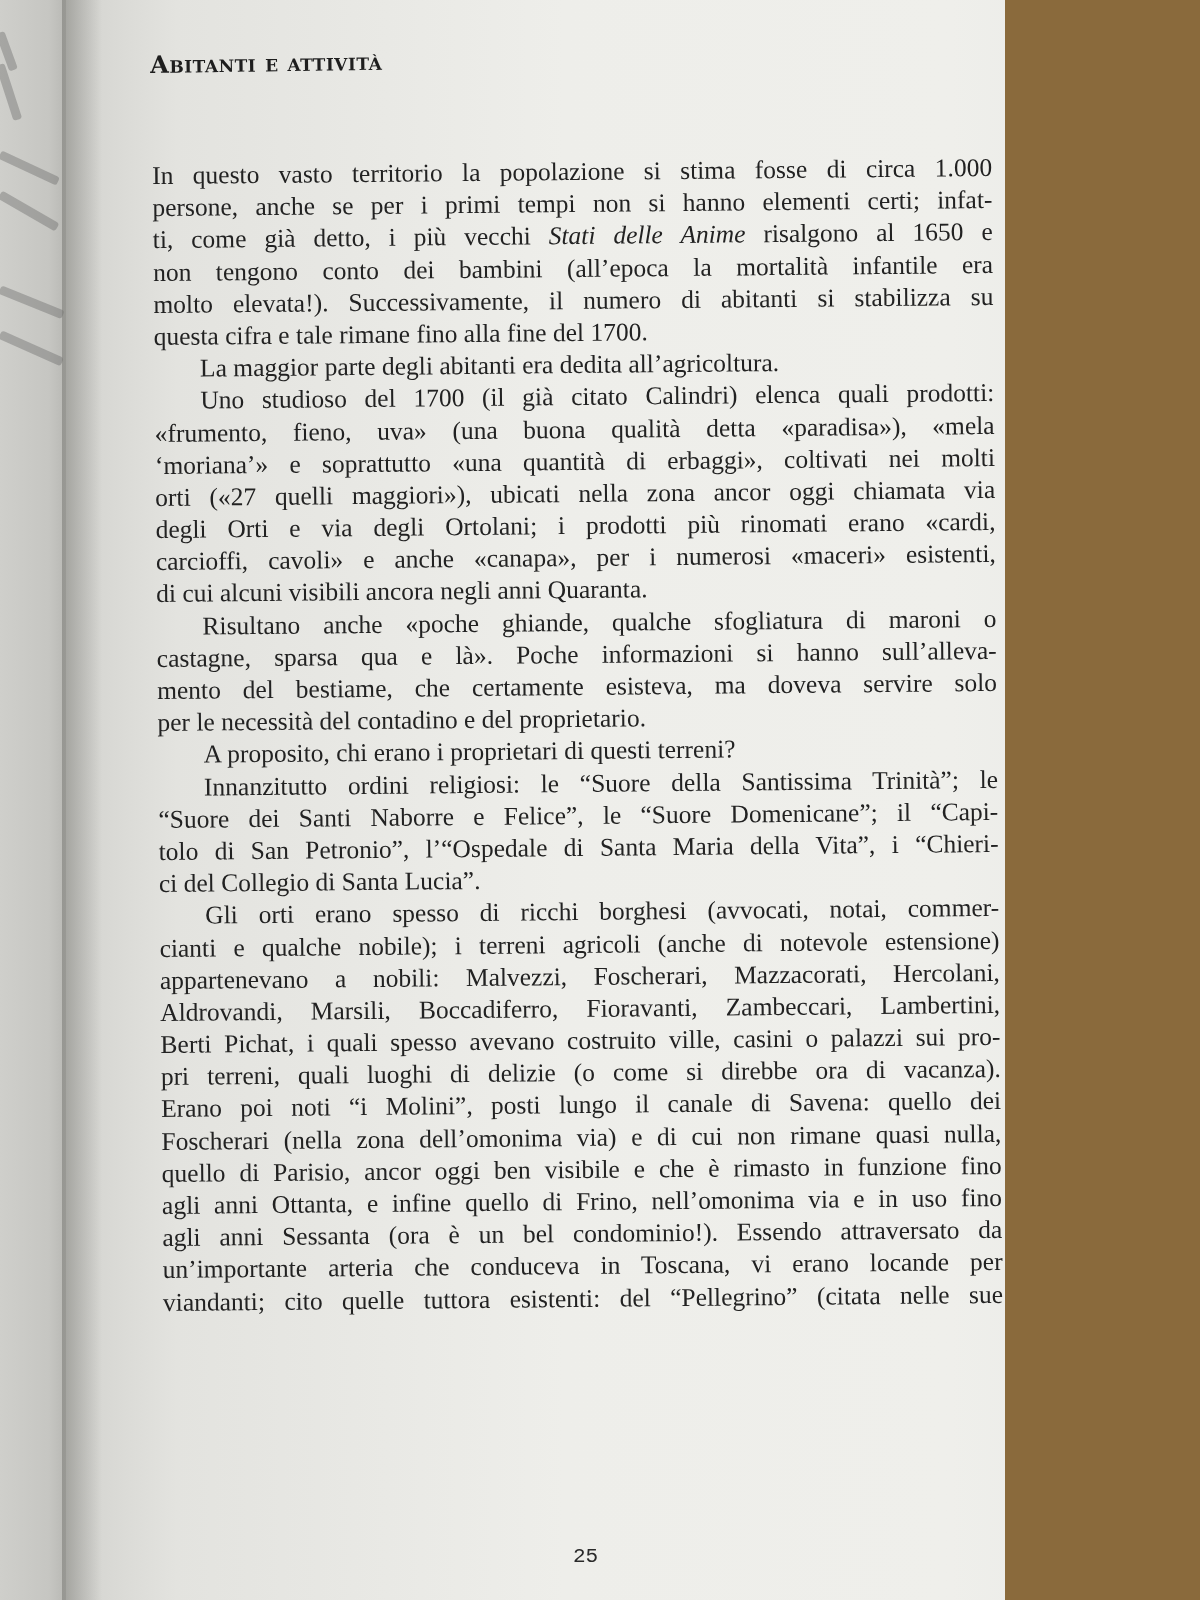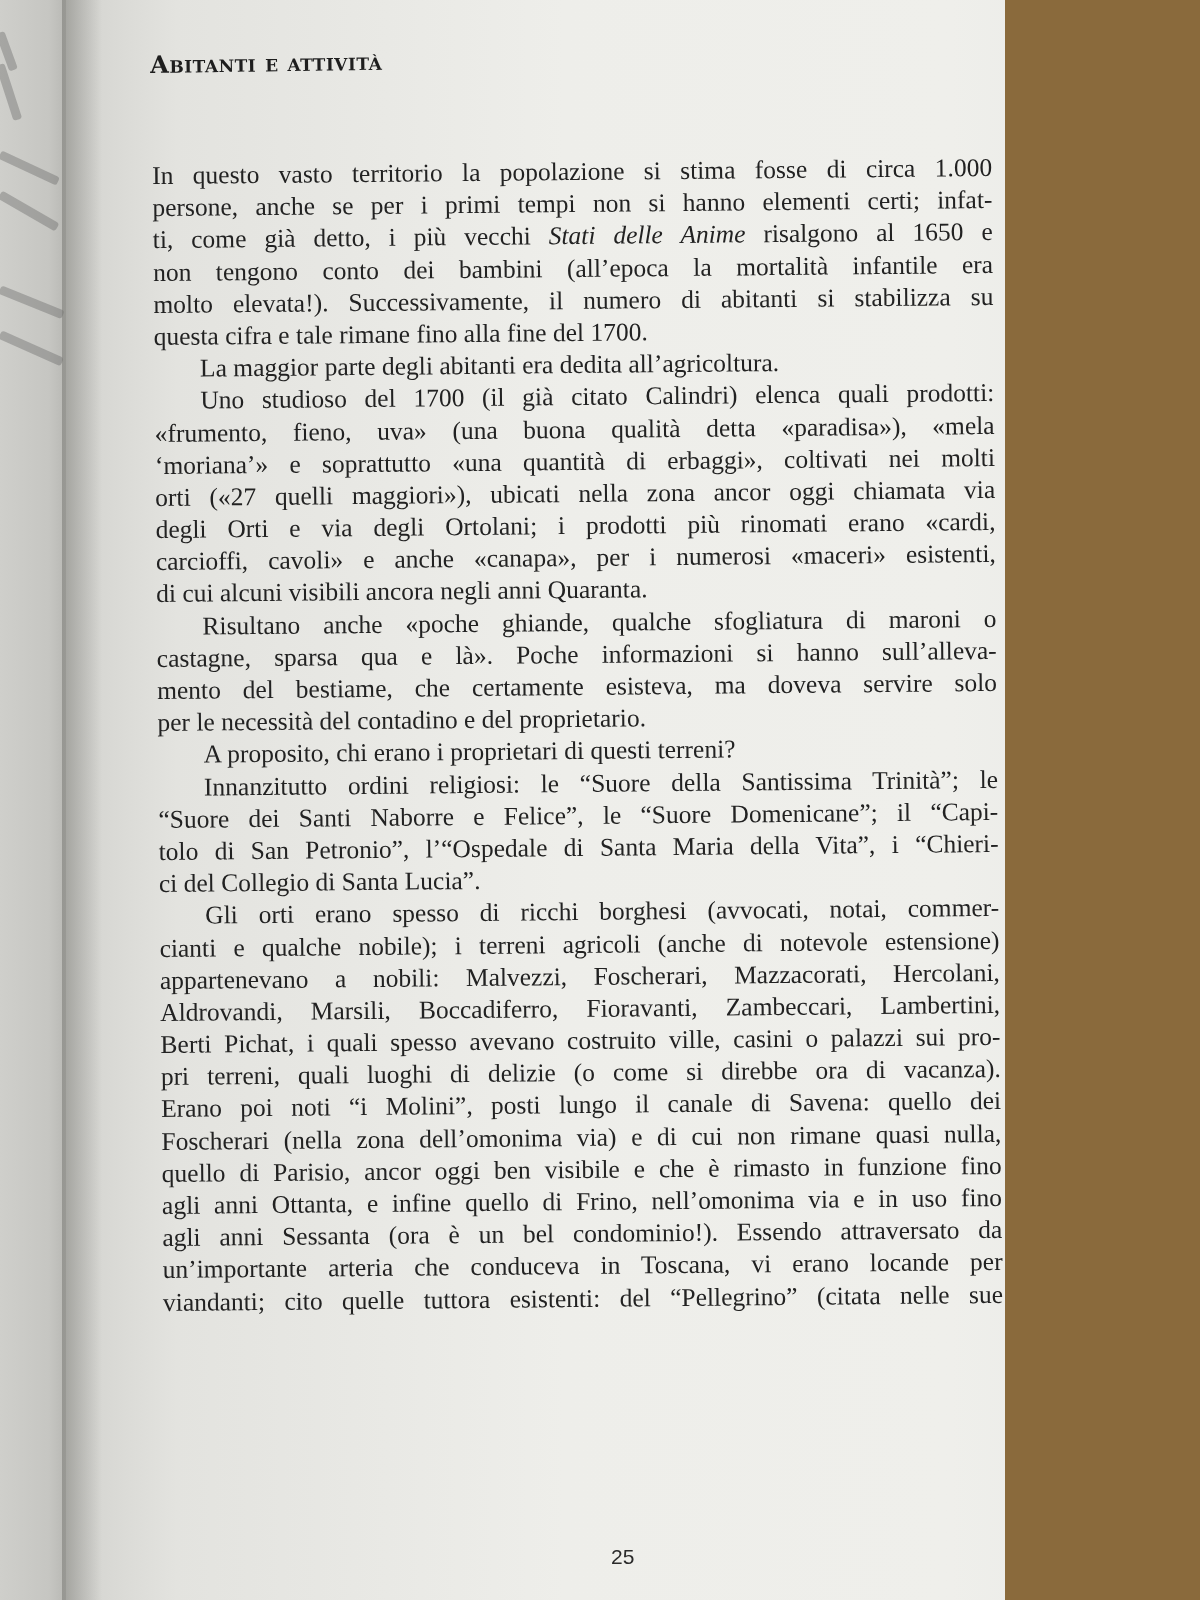--- a/index.html
+++ b/index.html
@@ -93,24 +93,23 @@
       text-align: justify;
       text-align-last: justify;
       height: 32.2px;
     }
     .line.last { text-align-last: left; }
     .line.indent { padding-left: 46px; }
     .line em { font-style: italic; }
     .page-number {
       position: absolute;
       left: 573px; top: 1545px;
-      font-family: Liberation Sans, sans-serif;
+      font-family: Liberation Mono, monospace;
       font-size: 21px;
       color: #2a2a2a;
-      margin-left: 38px;
     }
   </style>
 </head>
 <body>
 
 <div class="scene">
   <div class="wood"></div>
 
   <div class="left-page">
     <div class="ghost-line" style="top:28px;width:40px;transform:rotate(70deg);"></div>

